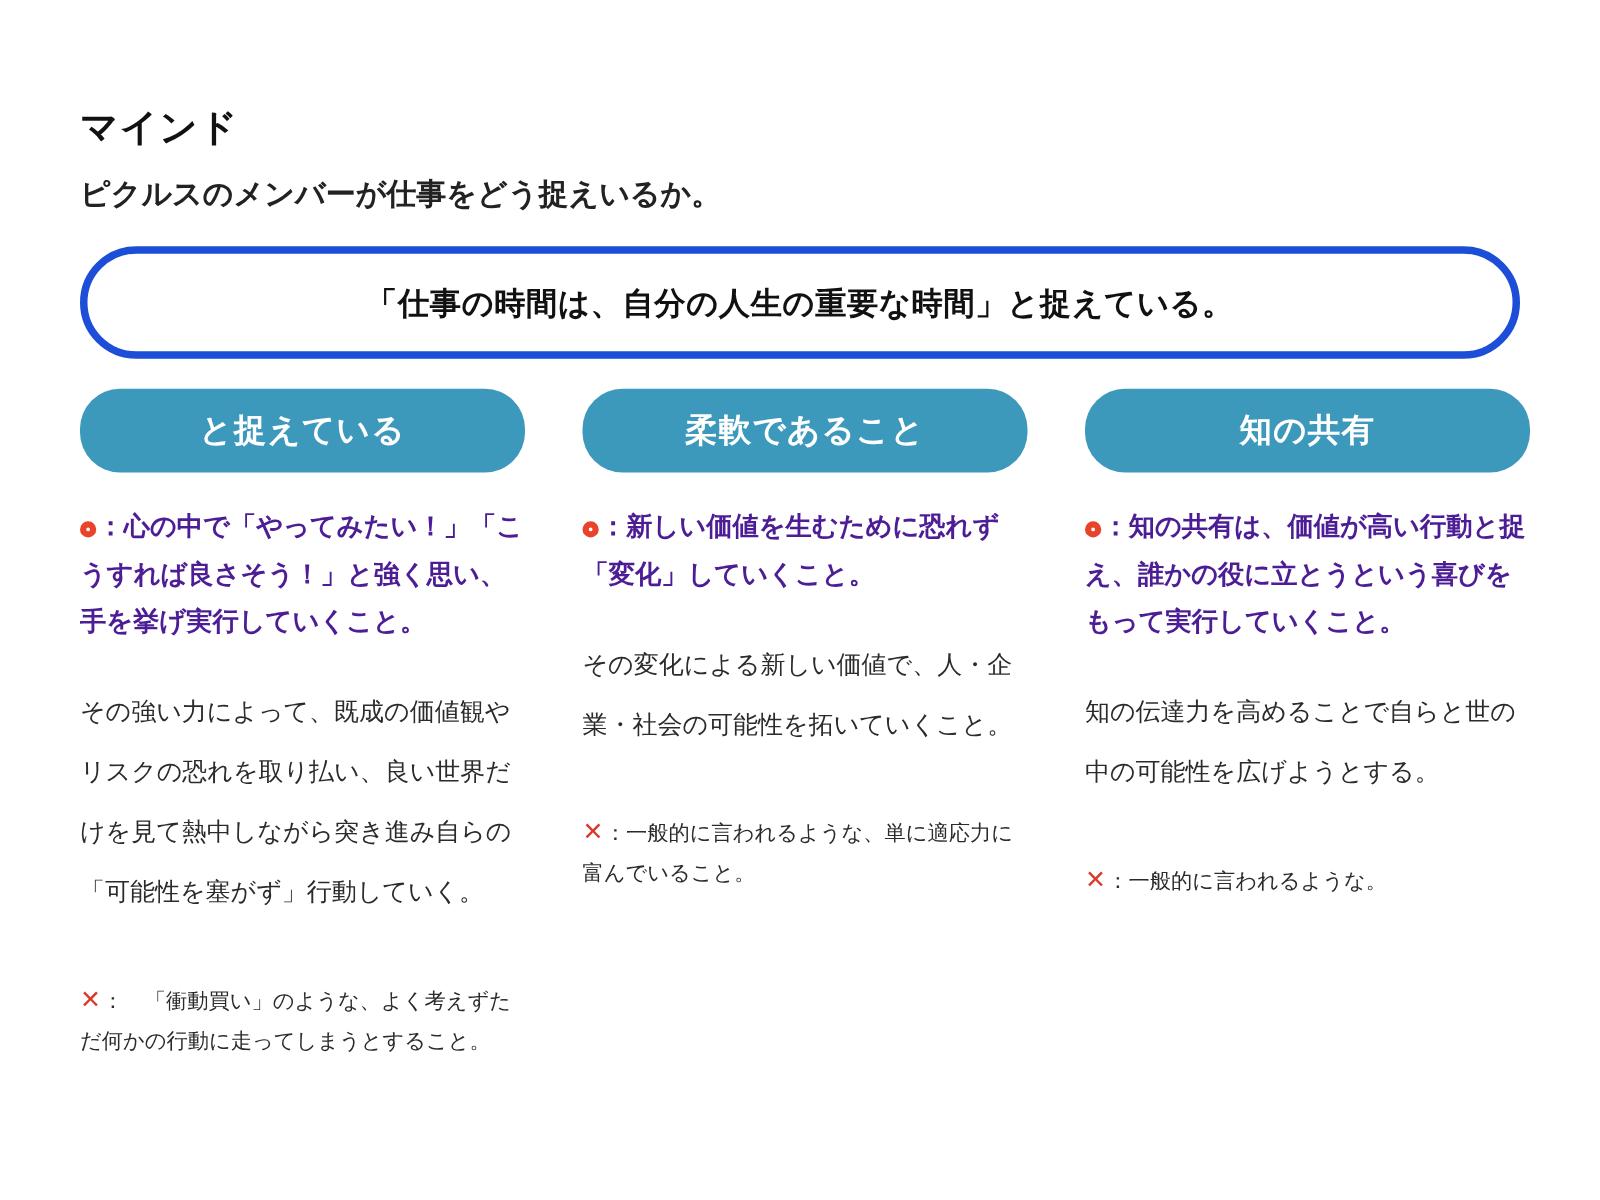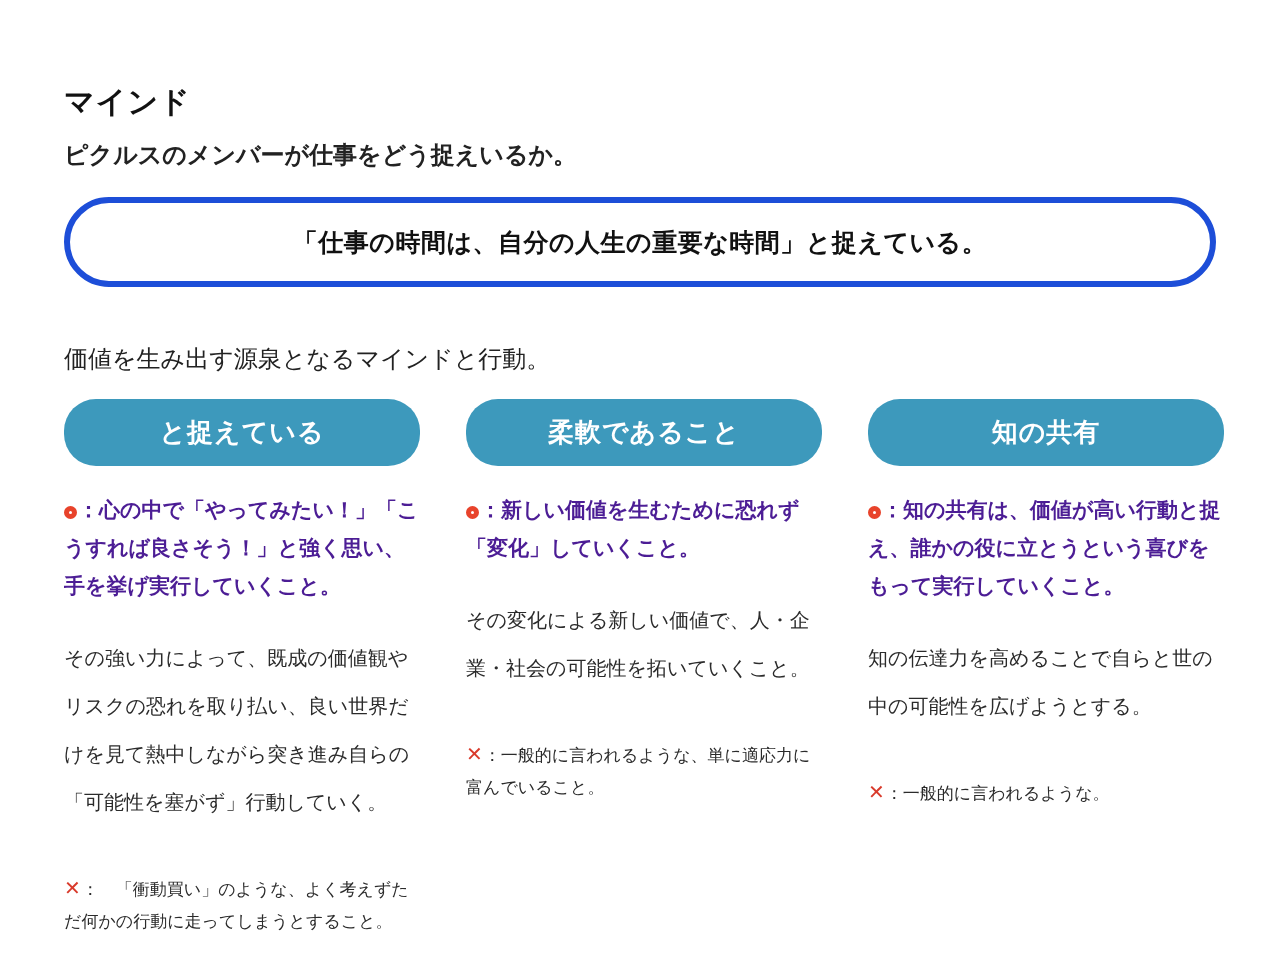--- a/index.html
+++ b/index.html
@@ -116,21 +116,20 @@
 <div class="page">
 
   <h1 class="page-title">マインド</h1>
 
   <p class="page-subtitle">ピクルスのメンバーが仕事をどう捉えいるか。</p>
 
   <div class="highlight-box">
     <p class="highlight-text">「仕事の時間は、自分の人生の重要な時間」と捉えている。</p>
   </div>
 
-  <p class="section-lead">価値を生み出す源泉となるマインドと行動。</p>
 
   <div class="columns">
 
     <div class="col">
       <div class="pill">
         <span class="pill-label">と捉えている</span>
       </div>
       <p class="good-text"><span class="circle-icon"></span><span>：心の中で「やってみたい！」「こうすれば良さそう！」と強く思い、手を挙げ実行していくこと。</span></p>
       <p class="desc-text">その強い力によって、既成の価値観やリスクの恐れを取り払い、良い世界だけを見て熱中しながら突き進み自らの「可能性を塞がず」行動していく。</p>
       <p class="bad-text"><span class="x-icon">✕</span><span>：　「衝動買い」のような、よく考えずただ何かの行動に走ってしまうとすること。</span></p>

